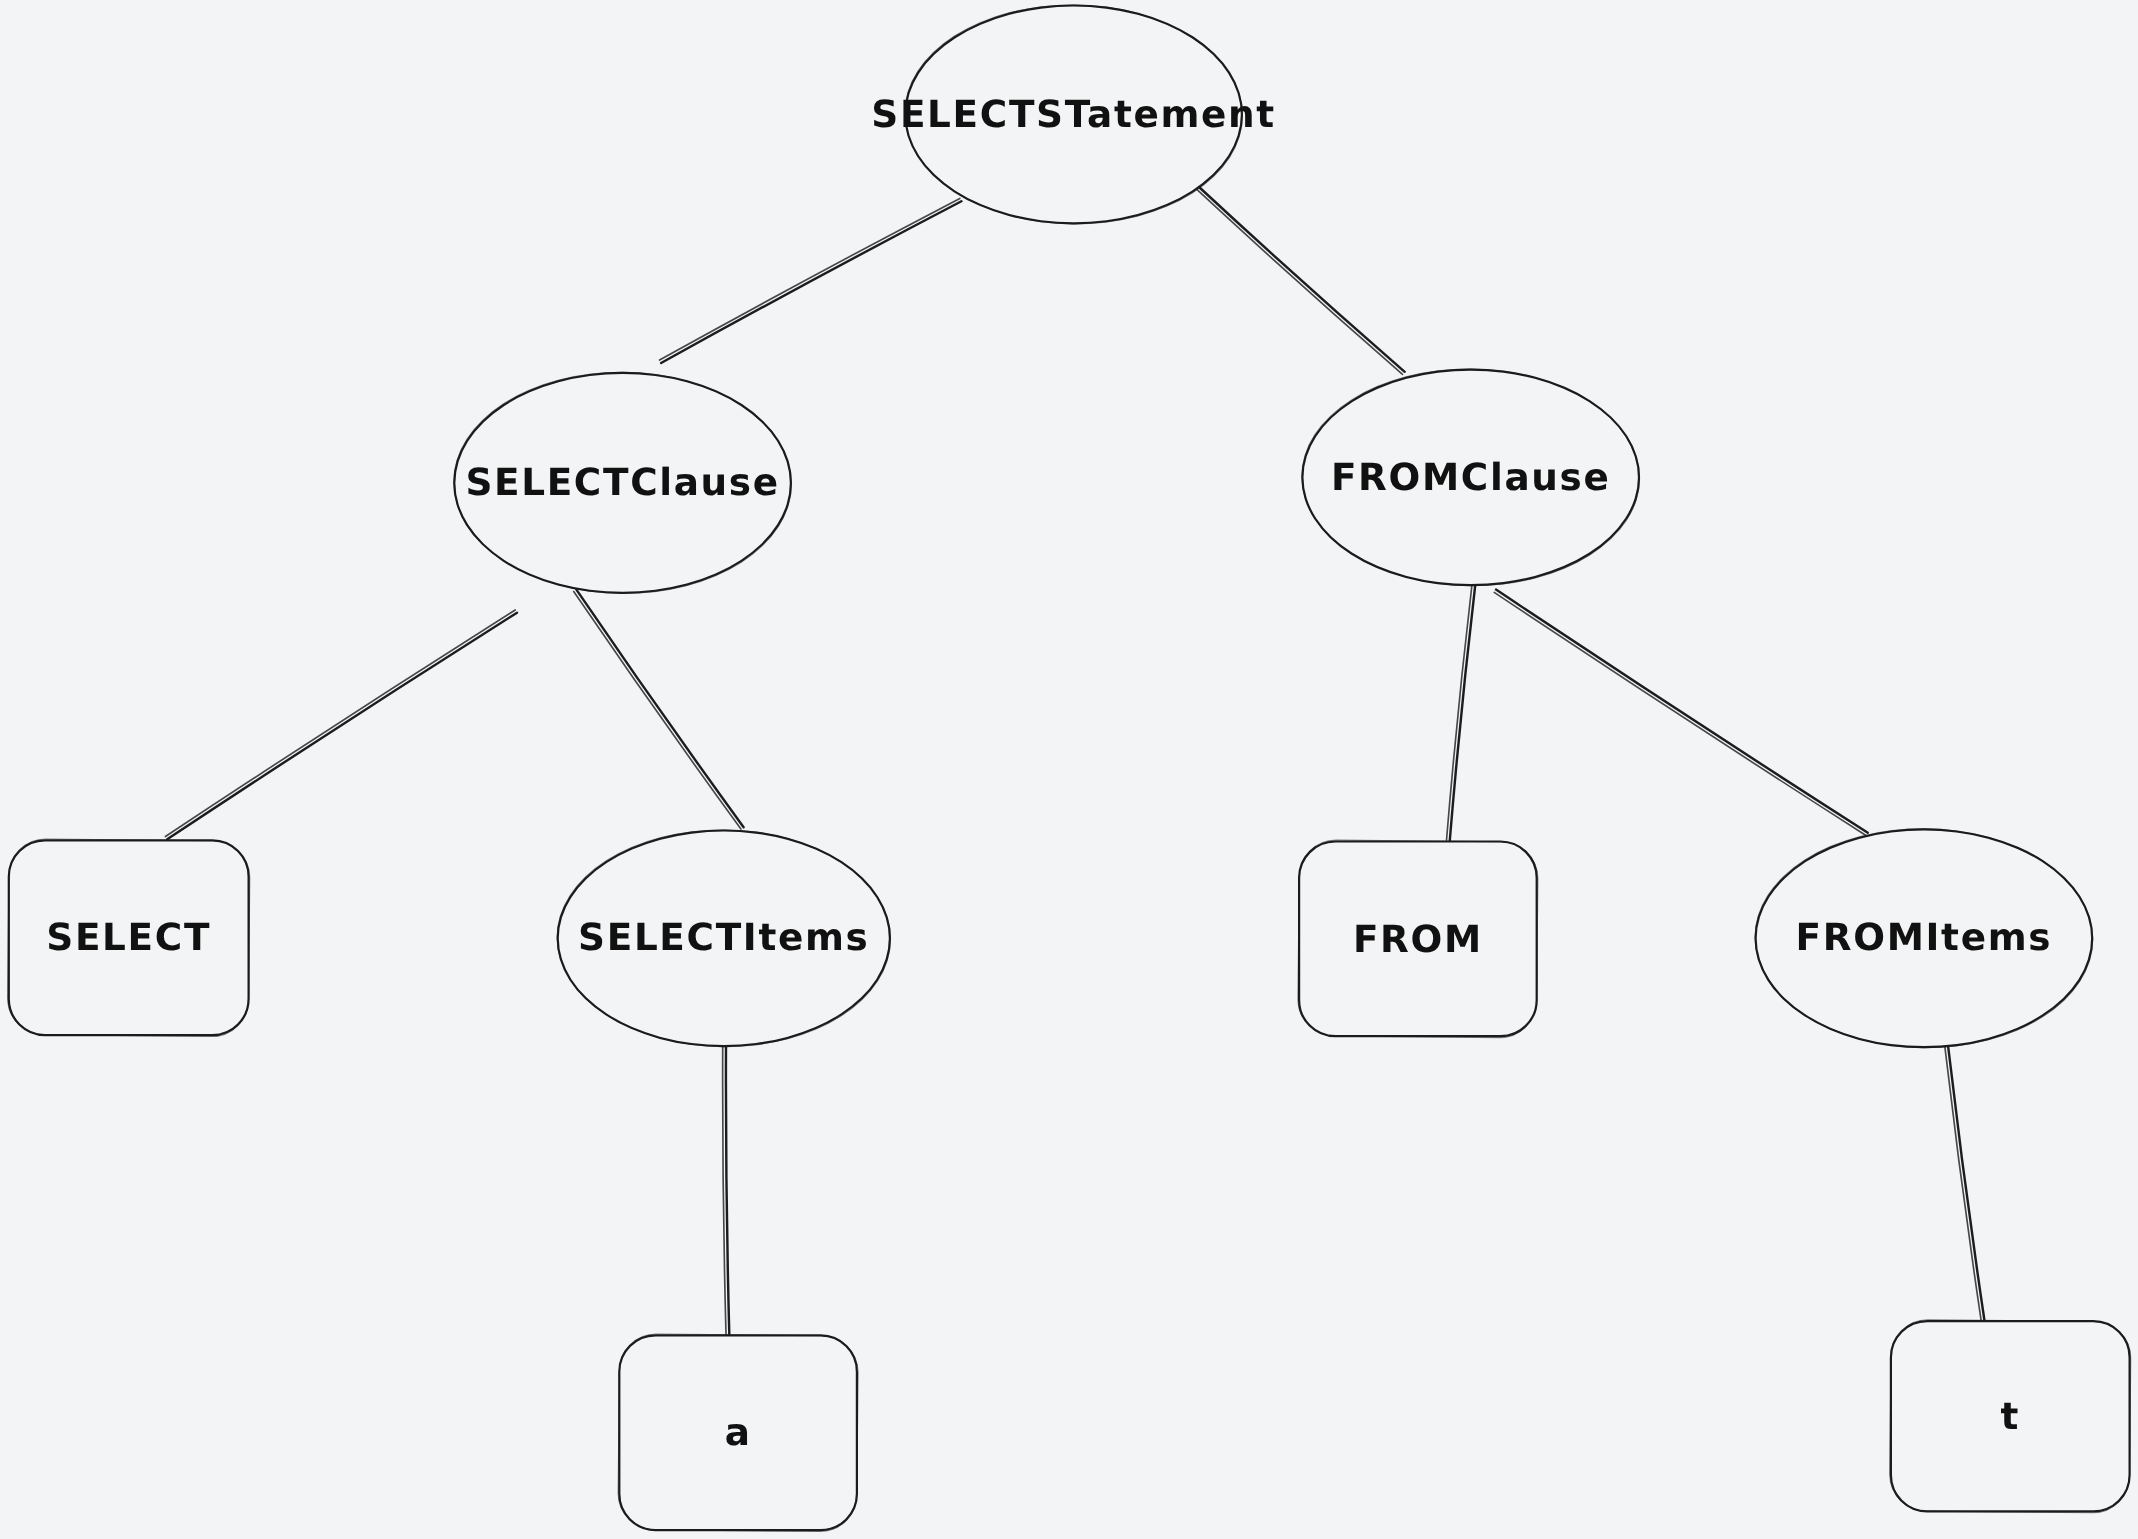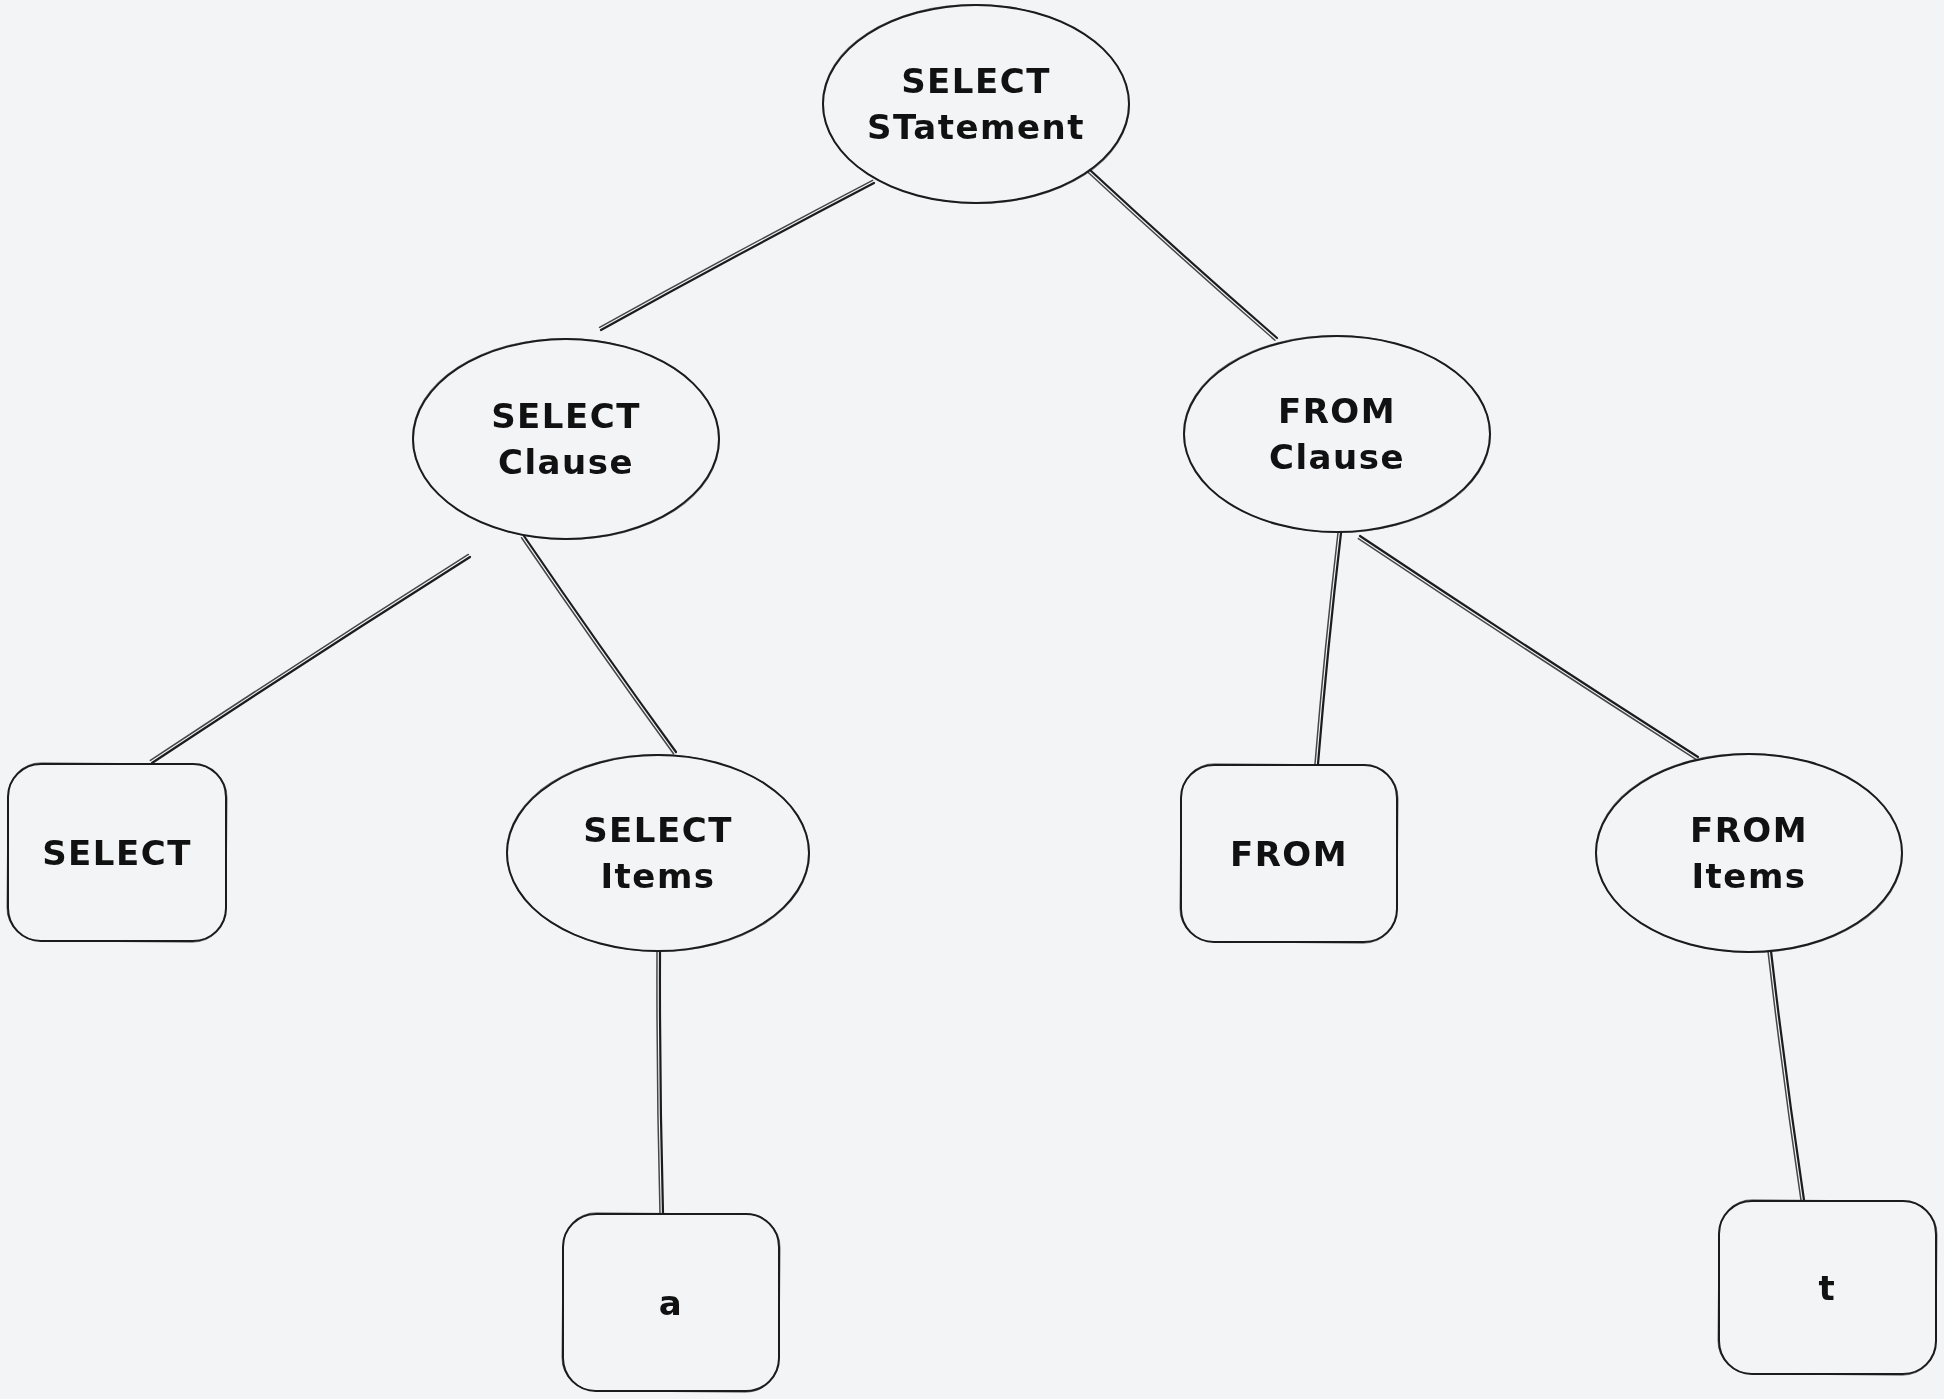--- a/index.html
+++ b/index.html
@@ -27,21 +27,21 @@
   }
   svg.edges path {
     fill: none;
     stroke: var(--stroke, #1c1c1e);
     stroke-linecap: round;
   }
   .node {
     position: absolute;
     box-sizing: border-box;
     display: flex;
-    flex-direction: column;
+    flex-direction: row;
     align-items: center;
     justify-content: center;
     background: transparent;
     border: 2.6px solid var(--stroke, #1c1c1e);
     color: var(--text, #111111);
     font-weight: 700;
     font-size: 34px;
     letter-spacing: 1.5px;
     line-height: 46px;
     text-align: right;

